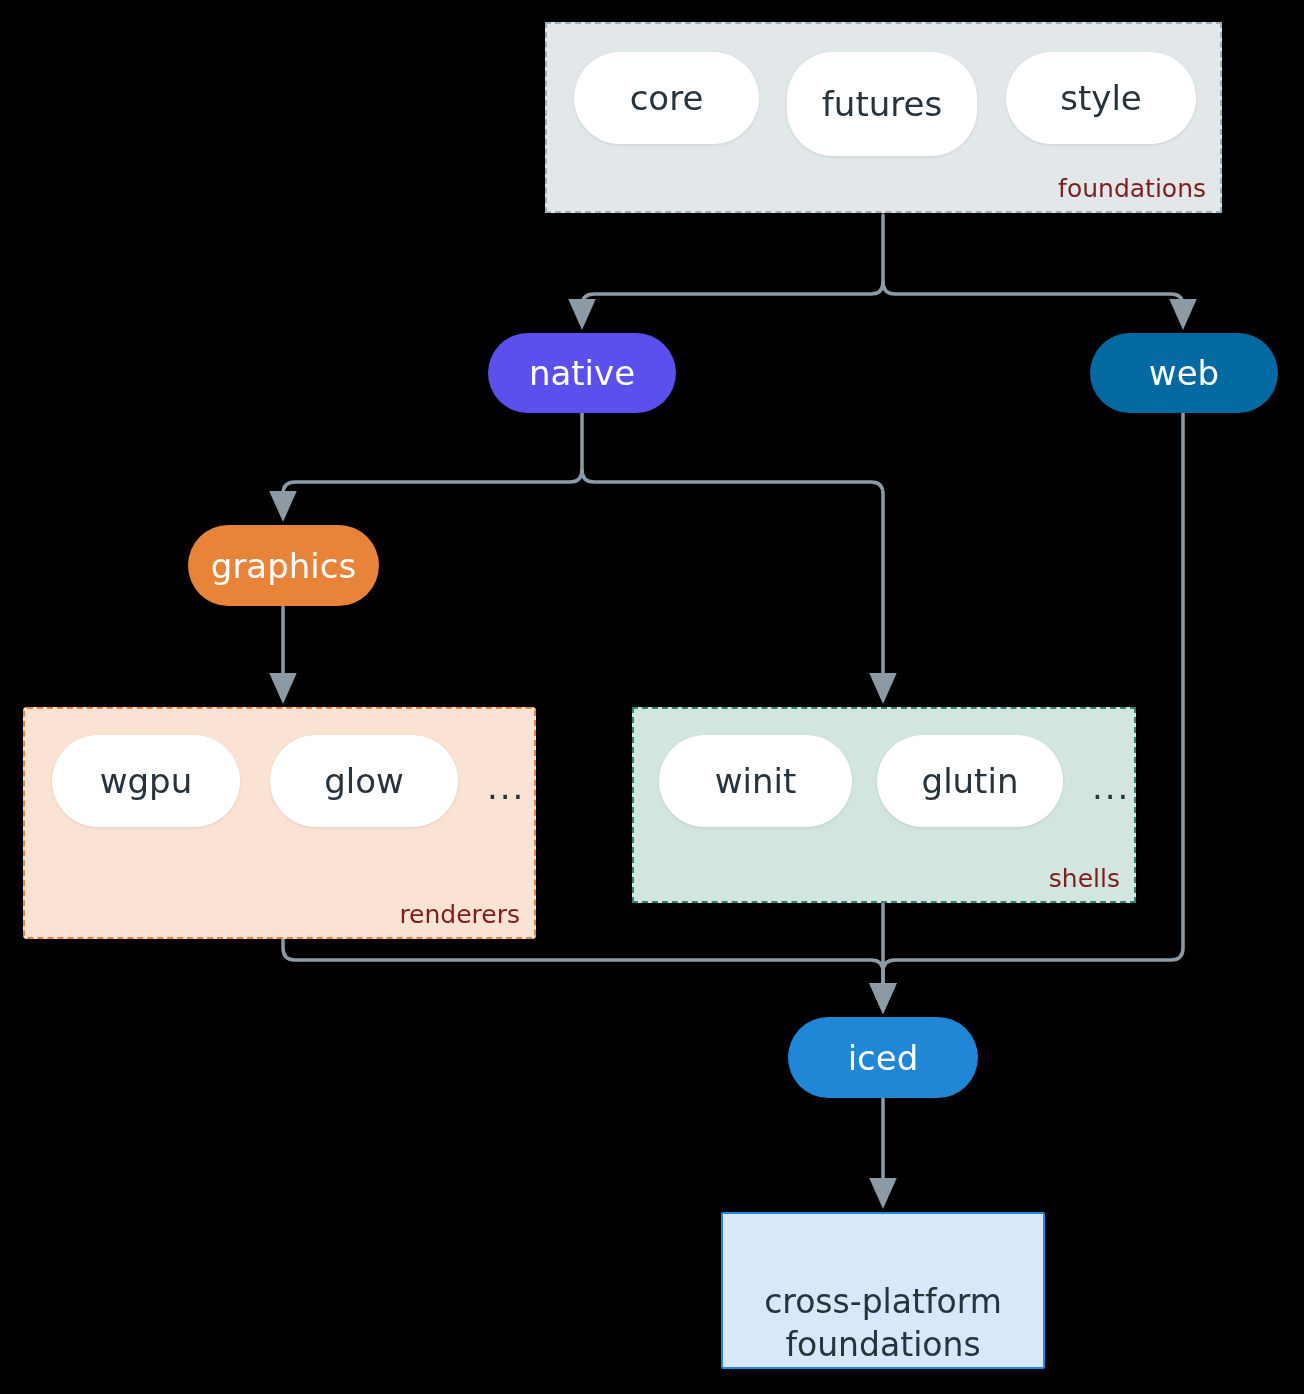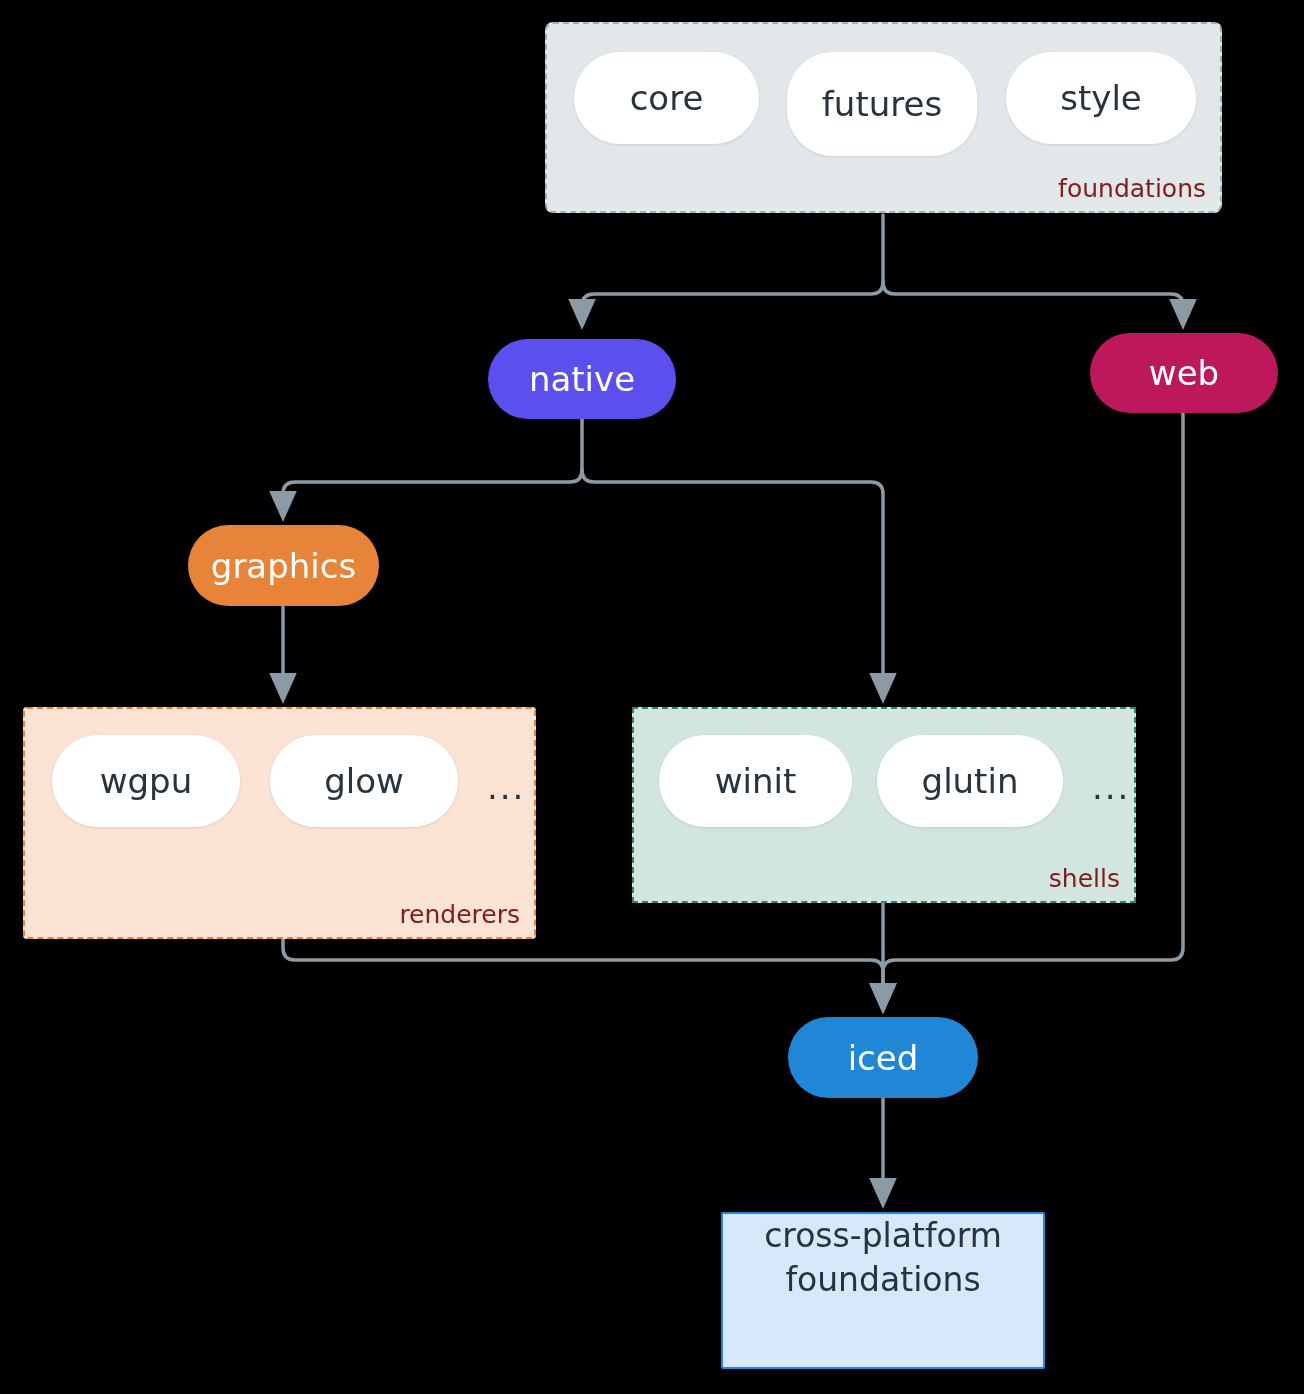--- a/index.html
+++ b/index.html
@@ -35,21 +35,21 @@
     font-size: 25px;
     color: #7f1d1d;
     white-space: nowrap;
   }
 
   #cluster-foundations {
     left: 545px; top: 22px;
     width: 677px; height: 191px;
     background: #E2E7EA;
     border: 2px dashed #9FAFBC;
-    border-radius: 8px;
+    border-radius: 0;
   }
   #cluster-renderers {
     left: 23px; top: 707px;
     width: 513px; height: 232px;
     background: #FBE3D4;
     border: 2px dashed #E8833A;
     border-radius: 4px;
   }
   #cluster-shells {
     left: 632px; top: 707px;
@@ -84,37 +84,37 @@
   .node {
     position: absolute;
     display: flex;
     align-items: center;
     justify-content: center;
     color: #FFFFFF;
     font-size: 34px;
     border-radius: 44px;
     box-sizing: border-box;
   }
-  #node-native { left: 488px; top: 333px; width: 188px; height: 80px; background: #5B50EE; margin-top: 6px; }
-  #node-web    { left: 1090px; top: 333px; width: 188px; height: 80px; background: #be185d; }
+  #node-native { left: 488px; top: 333px; width: 188px; height: 80px; background: #5B50EE; }
+  #node-web    { left: 1090px; top: 333px; width: 188px; height: 80px; background: #0369a1; }
   #node-graphics { left: 188px; top: 525px; width: 191px; height: 81px; background: #E8833A; }
   #node-iced   { left: 788px; top: 1017px; width: 190px; height: 81px; background: #2086D6; }
 
   #node-app {
     position: absolute;
     left: 721px; top: 1212px;
     width: 324px; height: 157px;
     background: #D6E8F9;
     border: 2px solid #1E88E5;
     border-radius: 2px;
     box-sizing: border-box;
     display: flex;
     flex-direction: column;
     align-items: center;
-    justify-content: flex-start;
+    justify-content: flex-end;
     color: #27333D;
     font-size: 33px;
     line-height: 1.32;
     text-align: center;
   }
 </style>
 </head>
 <body>
 
 <div id="stage">

